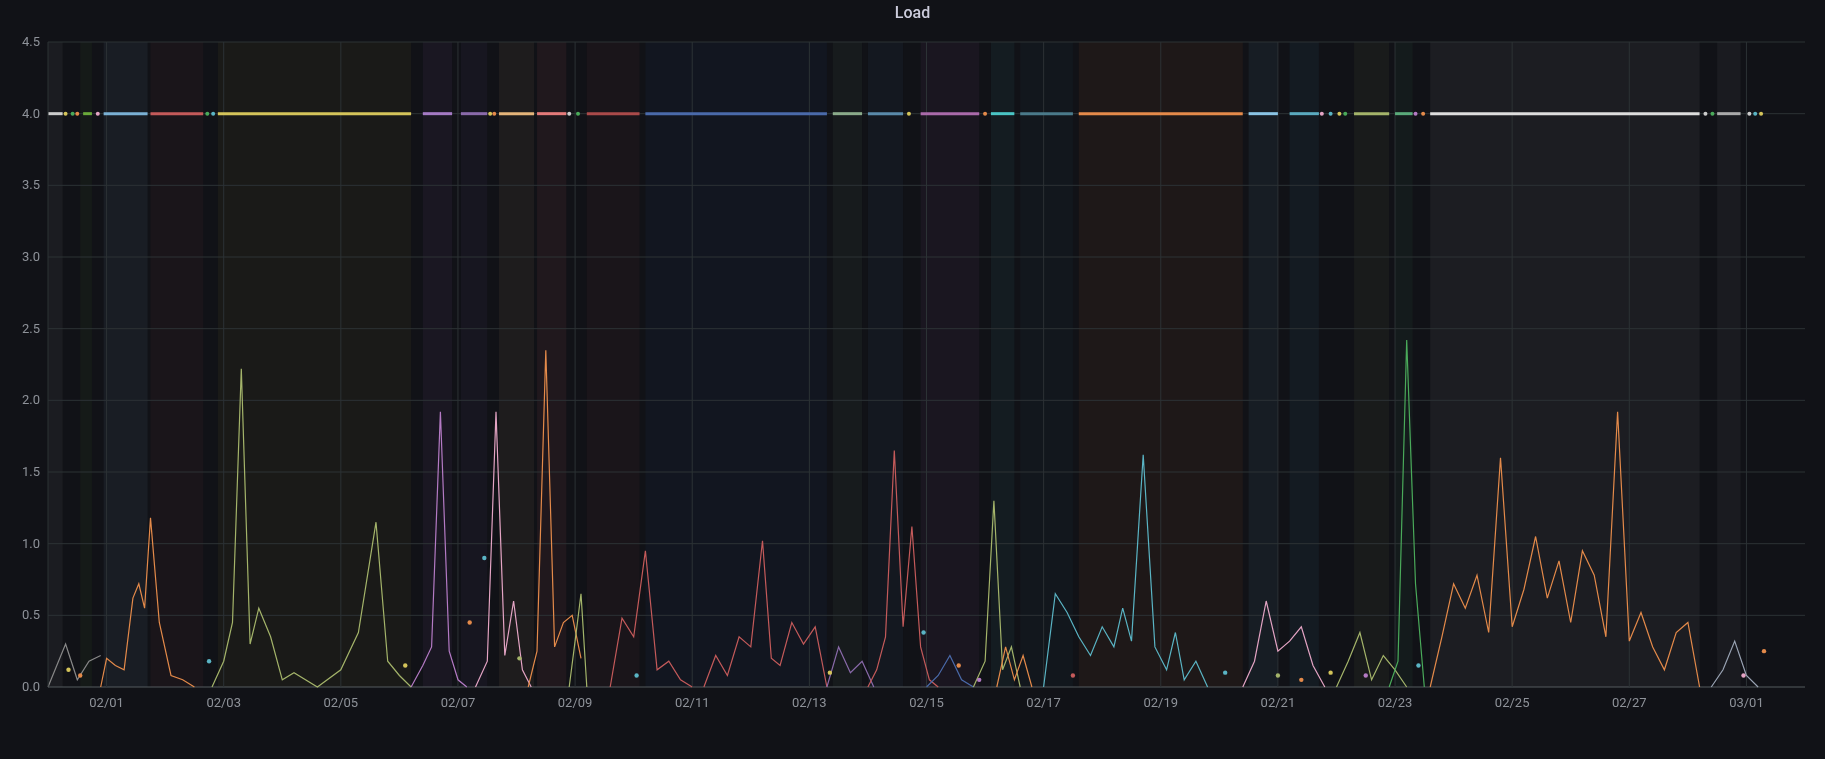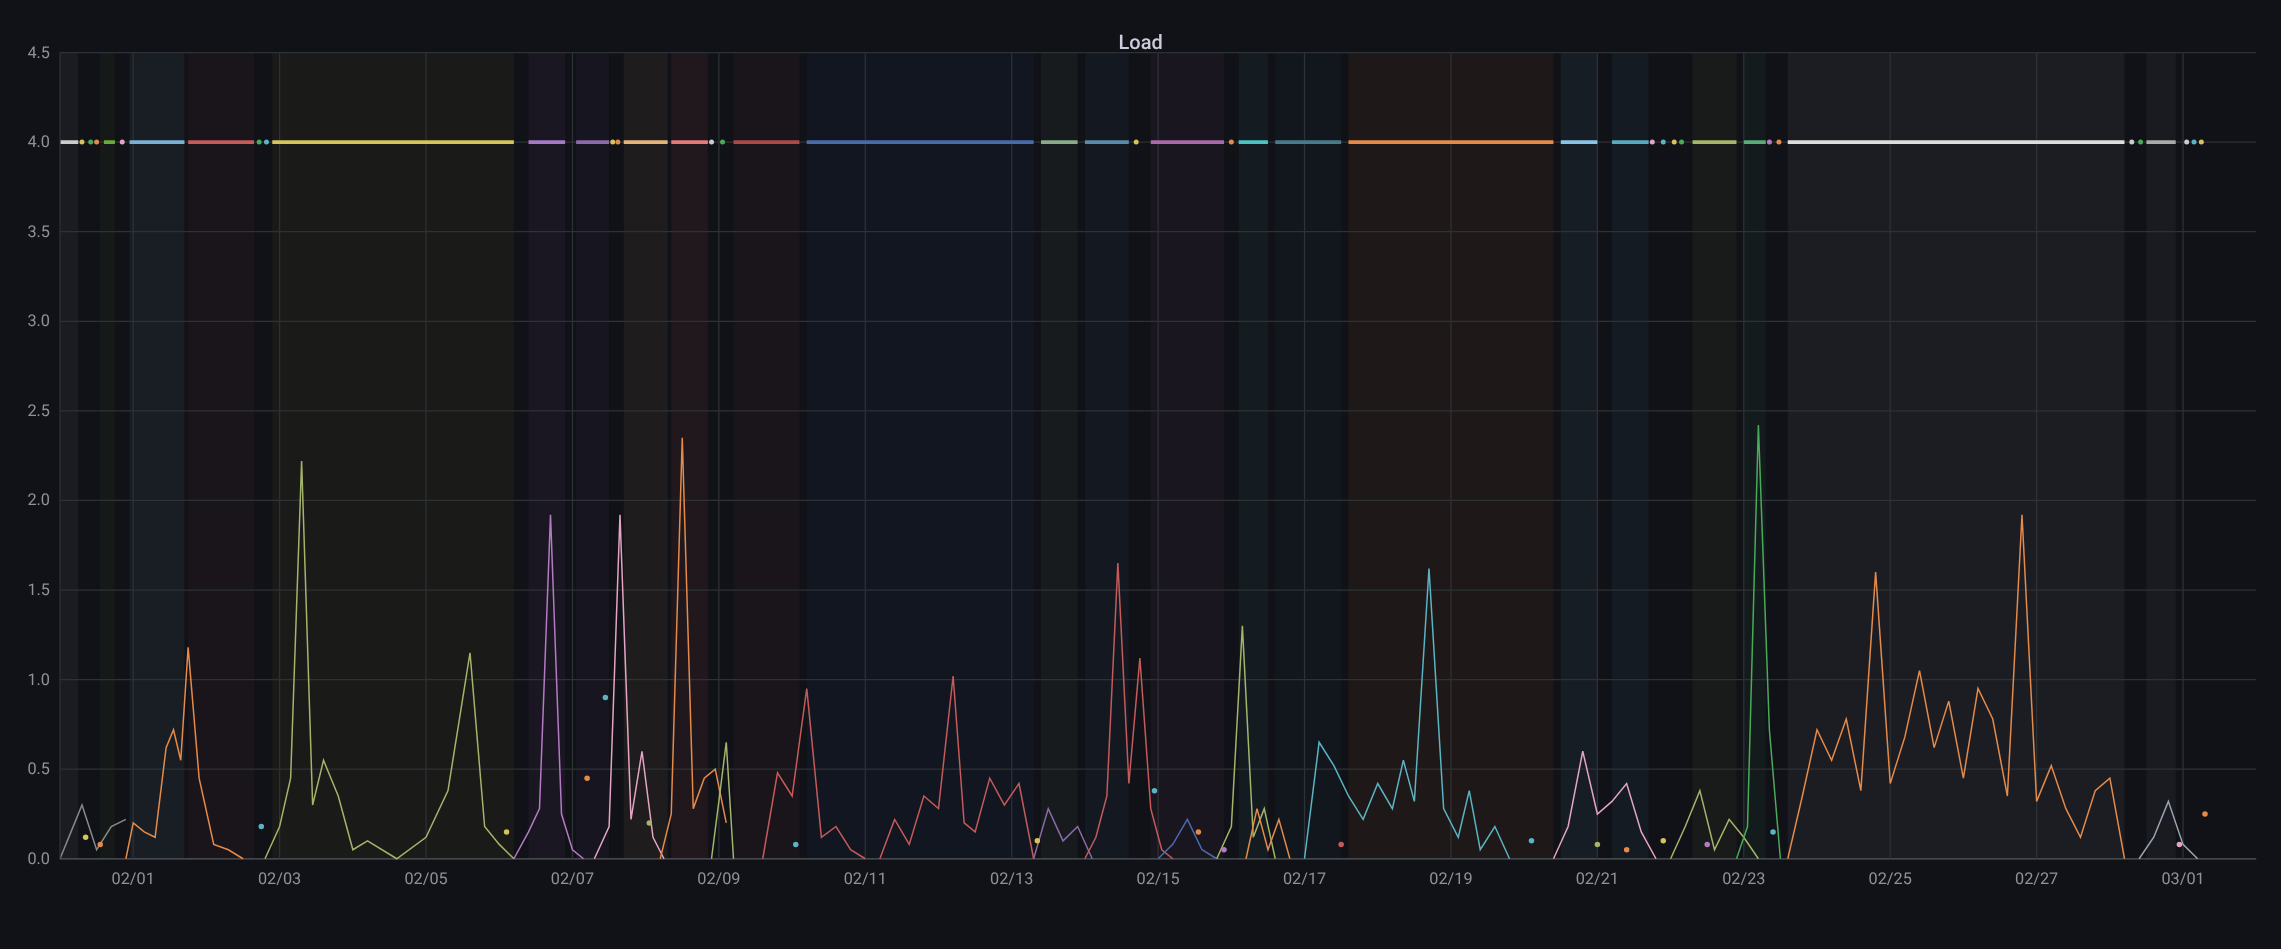--- a/index.html
+++ b/index.html
@@ -16,21 +16,21 @@
     width: 1825px;
     height: 759px;
     box-sizing: border-box;
     position: relative;
   }
   .title {
     text-align: center;
     font-size: 16px;
     font-weight: 500;
     color: #ccccdc;
-    padding-top: 24px;
+    padding-top: 3px;
     height: 24px;
   }
   .plot-wrap {
     position: absolute;
     left: 0;
     top: 32px;
     width: 1825px;
     height: 695px;
   }
   svg { display: block; }

